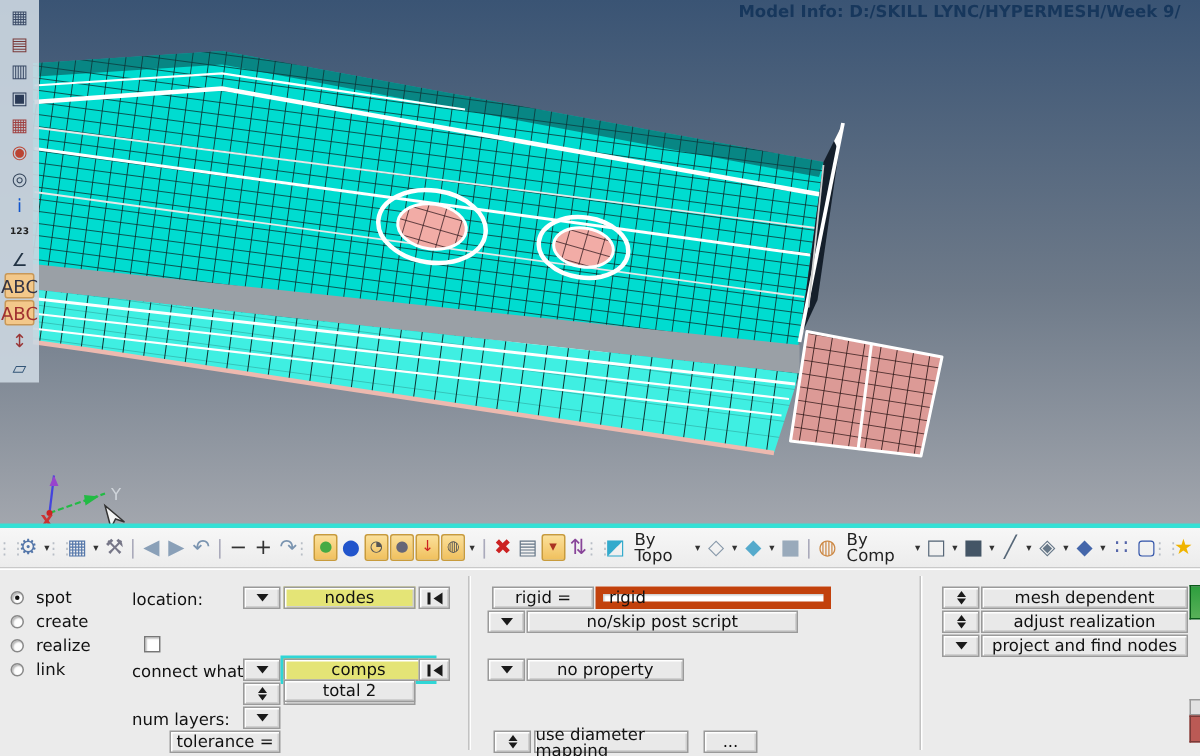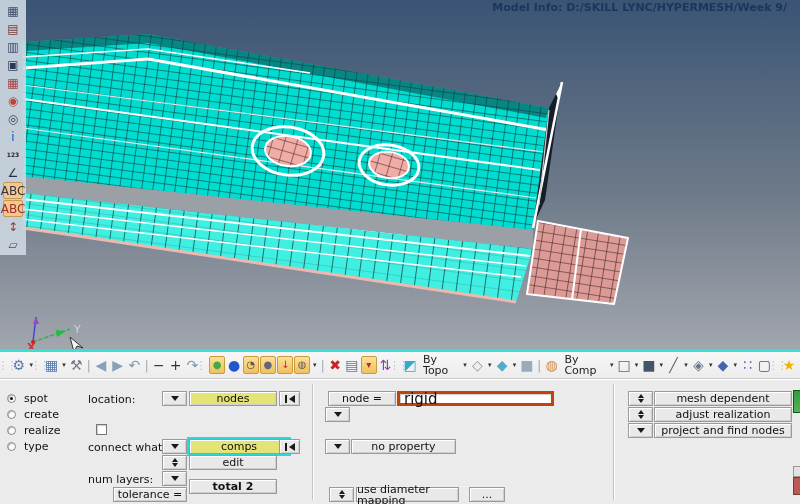--- a/index.html
+++ b/index.html
@@ -26,21 +26,21 @@
   .toolbar [data-kind="sep"]{width:9px;height:20px;color:#AAB;font-size:13px;}
   .toolbar [data-kind="handle"]{width:7px;height:20px;color:#B8BEC6;font-size:11px;letter-spacing:-2px;}
   .toolbar [data-kind="label"]{height:18px;padding:0 4px;font-size:11px;color:#222;}
 
   
   .panel{position:absolute;left:0;top:379px;width:800px;height:125px;background:#EBEBEB;border-top:1px solid #FFF;font-size:11px;color:#111;}
   .panel .lbl{position:absolute;white-space:nowrap;}
   .btn{position:absolute;height:15px;background:#E9E9E9;border:1px solid #9A9A9A;box-shadow:inset 1px 1px 0 #FFF,inset -1px -1px 0 #CFCFCF;display:flex;align-items:center;justify-content:center;font-size:11px;line-height:1;cursor:default;}
   .btn.yellow{background:var(--accent-yellow,#E4E476);}
   .btn.focus{box-shadow:0 0 0 2px var(--focus-cyan,#2FD6D6),inset 1px 1px 0 #FFF;}
-  .field{position:absolute;height:15px;background:#FFF;border:3px solid #c2410c;box-shadow:inset 1px 1px 1px #CCC;display:flex;align-items:center;font-size:15px;}
+  .field{position:absolute;height:15px;background:#FFF;border:5px solid #c2410c;box-shadow:inset 1px 1px 1px #CCC;display:flex;align-items:center;font-size:11px;}
   .field.left{justify-content:flex-start;padding-left:4px;}
   .field.right{justify-content:flex-end;padding-right:4px;}
   
   .dd::after{content:"";width:0;height:0;border-left:4px solid transparent;border-right:4px solid transparent;border-top:5px solid #1a1a1a;}
   .ud{flex-direction:column;gap:1px;}
   .ud::before{content:"";width:0;height:0;border-left:3px solid transparent;border-right:3px solid transparent;border-bottom:4px solid #1a1a1a;}
   .ud::after{content:"";width:0;height:0;border-left:3px solid transparent;border-right:3px solid transparent;border-top:4px solid #1a1a1a;}
   .skip::before{content:"";width:2px;height:8px;background:#1a1a1a;margin-right:2px;}
   .skip::after{content:"";width:0;height:0;border-top:4px solid transparent;border-bottom:4px solid transparent;border-right:6px solid #1a1a1a;}
   .radio{width:9px;height:9px;border-radius:50%;background:#FDFDFD;border:1px solid #888;box-shadow:inset 1px 1px 1px #BBB;display:inline-block;position:relative;}
@@ -303,51 +303,52 @@
           <span>create</span>
         </label>
 
         <label class="mode" style="top: 43px;">
           <span class="radio" data-variant="off"></span>
           <span>realize</span>
         </label>
 
         <label class="mode" style="top: 59px;">
           <span class="radio" data-variant="off"></span>
-          <span>type</span>
+          <span>link</span>
         </label>
       </div>
 
     <span class="lbl" style="left:88px;top:13px;">location:</span>
     <div class="btn dd" style="left:162px;top:11px;width:25px;"></div>
     <div class="btn yellow" style="left:189px;top:11px;width:88px;">nodes</div>
     <div class="btn skip" style="left:279px;top:11px;width:21px;"></div>
 
     <span class="checkbox" style="left:96px;top:44px;"></span>
 
     <span class="lbl" style="left:88px;top:61px;">connect what:</span>
     <div class="btn dd" style="left:162px;top:59px;width:25px;"></div>
     <div class="btn yellow focus" style="left:189px;top:59px;width:100px;">comps</div>
     <div class="btn skip" style="left:279px;top:59px;width:21px;"></div>
 
     <div class="btn ud" style="left:162px;top:75px;width:25px;"></div>
     <div class="btn" style="left:189px;top:75px;width:88px;">edit</div>
 
     <span class="lbl" style="left:88px;top:93px;">num layers:</span>
     <div class="btn dd" style="left:162px;top:91px;width:25px;"></div>
-    <div class="btn" style="left:189px;top:99px;width:88px;font-weight:bold;">total 2</div>
+    <div class="btn" style="left:189px;top:73px;width:88px;">total 2</div>
 
     <div class="btn" style="left:113px;top:107px;width:74px;">tolerance =</div>
 
     <div class="vdiv" style="left:312px;"></div>
 
-    <div class="btn" style="left:328px;top:11px;width:68px;">node =</div>
+    <div class="btn" style="left:328px;top:11px;width:68px;">rigid =</div>
     <div class="field left" style="left:397px;top:11px;width:157px;">rigid</div>
 
     <div class="btn dd" style="left:325px;top:27px;width:25px;"></div>
+    <div class="btn" style="left:351px;top:27px;width:181px;">no/skip post script</div>
 
     <div class="btn dd" style="left:325px;top:59px;width:25px;"></div>
     <div class="btn" style="left:351px;top:59px;width:105px;">no property</div>
 
     <div class="btn ud" style="left:329px;top:107px;width:25px;"></div>
     <div class="btn" style="left:356px;top:107px;width:103px;">use diameter mapping</div>
     <div class="btn" style="left:469px;top:107px;width:36px;">...</div>
 
     <div class="vdiv" style="left:613px;"></div>
 

